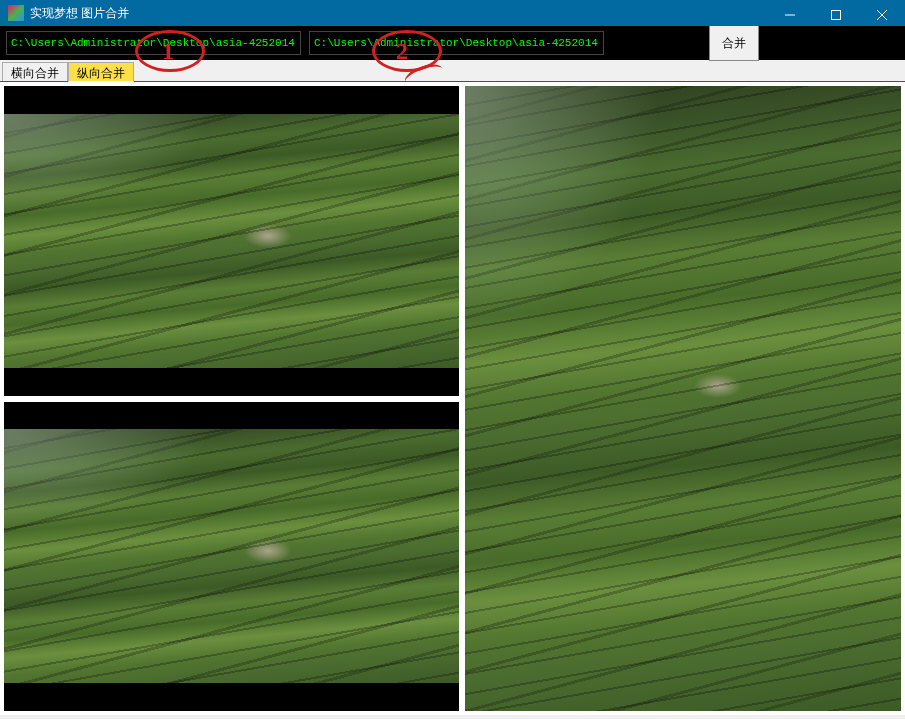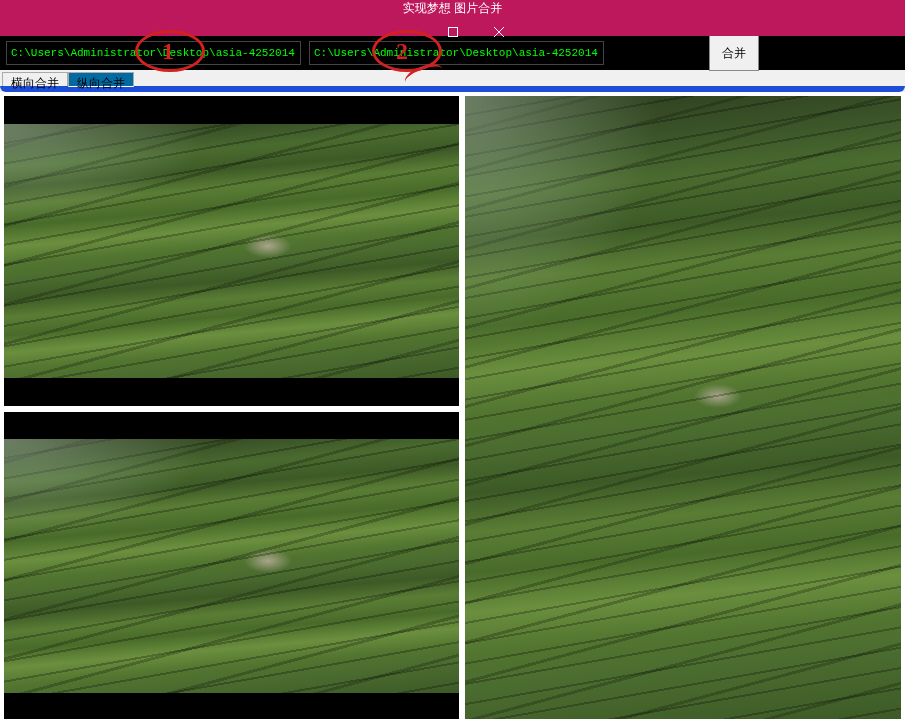--- a/index.html
+++ b/index.html
@@ -8,28 +8,27 @@
       box-sizing: border-box;
     }
     body {
       font-family: "Microsoft YaHei", "SimSun", sans-serif;
       width: 905px;
       height: 719px;
       overflow: hidden;
       background: #f0f0f0;
     }
     .titlebar {
-      height: 36px;
-      background: #be185d;
+      height: 26px;
+      background: #0369a1;
       display: flex;
       align-items: center;
       color: white;
       font-size: 12px;
       position: relative;
-      flex-direction: column;
     }
     .titlebar-icon {
       width: 16px;
       height: 16px;
       margin-left: 8px;
       margin-right: 6px;
       background: linear-gradient(135deg, #e91e63, #4caf50, #2196f3);
       display: inline-block;
     }
     .titlebar-title {
@@ -78,36 +77,35 @@
       border: 1px solid #888;
       font-size: 12px;
       cursor: pointer;
       margin-left: auto;
       margin-right: 140px;
     }
     .tabs {
       height: 22px;
       background: #f0f0f0;
       display: flex;
-      border-bottom: 6px solid #1d4ed8;
+      border-bottom: 1px solid #1d4ed8;
       padding-left: 2px;
       padding-top: 2px;
-      border-radius: 6px;
     }
     .tab {
       padding: 2px 8px;
       font-size: 12px;
       border: 1px solid #aaa;
       border-bottom: none;
       background: #f0f0f0;
       cursor: pointer;
       margin-right: 0;
     }
     .tab.active {
-      background: #0369a1;
+      background: #fde047;
       border-bottom: 1px solid #fff;
       margin-bottom: -1px;
     }
     .content {
       height: calc(719px - 30px - 34px - 22px);
       background: #fff;
       display: flex;
       gap: 6px;
       padding: 4px;
     }

